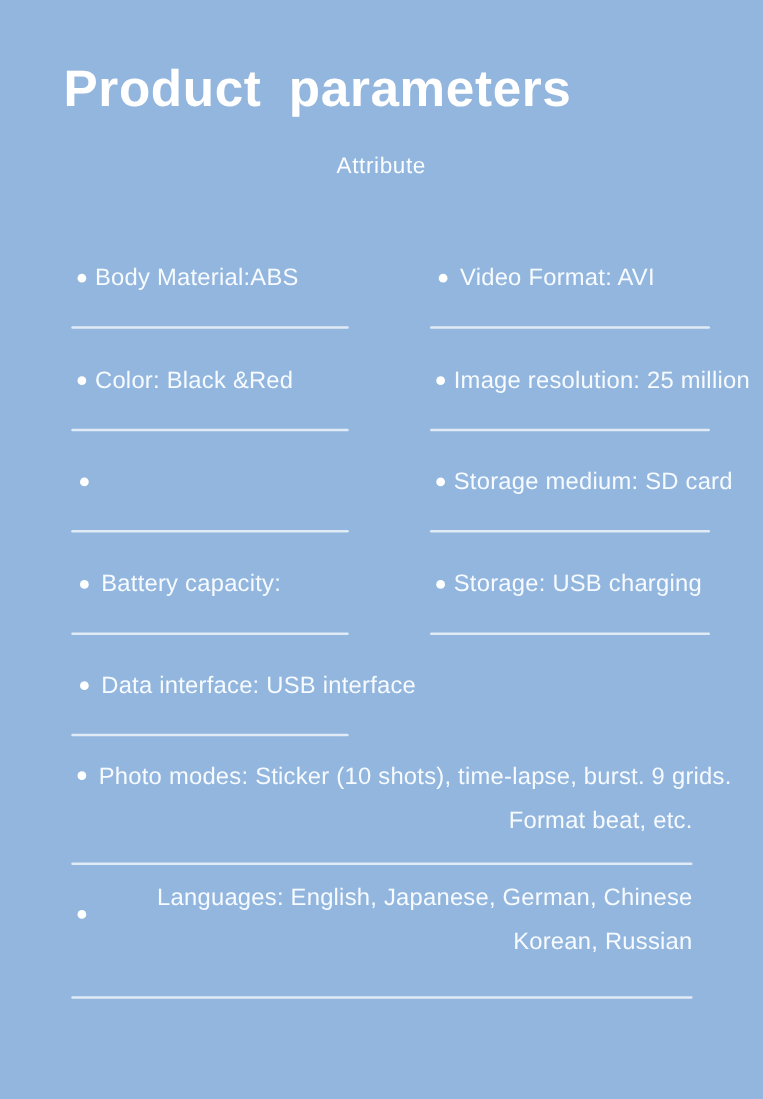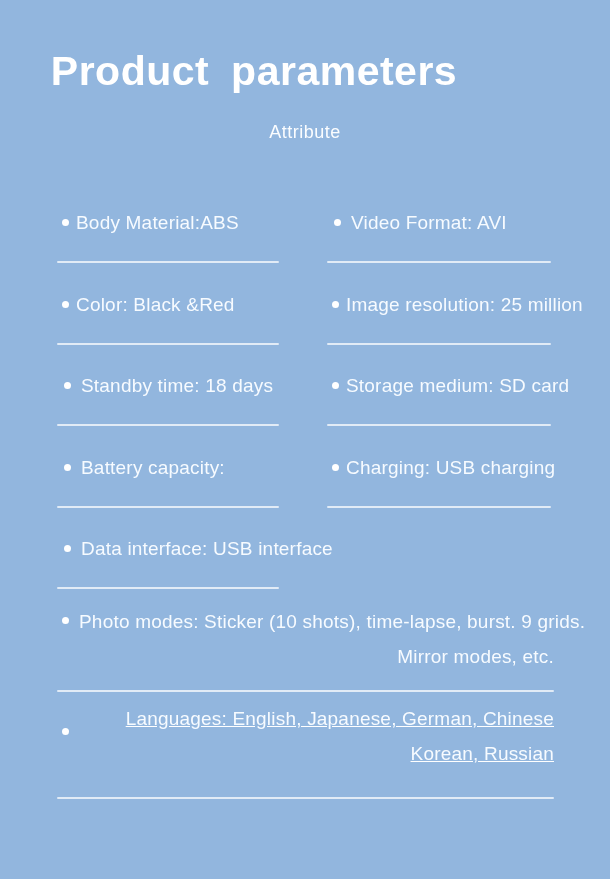--- a/index.html
+++ b/index.html
@@ -35,21 +35,21 @@
     letter-spacing: 0.5px;
     color: #fbfdff;
   }
   .grid {
     position: absolute;
     left: 57px;
     top: 212px;
     width: 495px;
     display: grid;
     grid-template-columns: 222px 224px;
-    column-gap: 48px;
+    column-gap: 65px;
     grid-auto-rows: 81.5px;
   }
   .cell { position: relative; }
   .cell .label {
     display: block;
     padding-left: 19px;
     font-size: 19px;
     line-height: 21px;
     white-space: nowrap;
     letter-spacing: 0.2px;
@@ -85,21 +85,21 @@
     font-size: 19px;
     line-height: 35px;
     white-space: nowrap;
     letter-spacing: 0.2px;
     color: #f7fbff;
     text-align: right;
   }
   .wide.photo { top: 604px; }
   .wide.photo .bullet { top: 13px; }
   .wide.photo .divider { top: 86px; }
-  .wide.lang { top: 701px; text-decoration: underline; }
+  .wide.lang { top: 701px; }
   .wide.lang .bullet { top: 27px; }
   .wide.lang .divider { top: 96px; }
 </style>
 </head>
 <body style="background-color: rgb(146, 182, 222);">
 
 <h1 class="title">Product parameters</h1>
 <div class="subtitle">Attribute</div>
 
 <div class="grid">
@@ -118,49 +118,48 @@
     <span class="label">Color: Black &amp;Red</span>
     <span class="divider"></span>
   </div>
   <div class="cell left">
     <span class="bullet"></span>
     <span class="label">Image resolution: 25 million</span>
     <span class="divider"></span>
   </div>
   <div class="cell right">
     <span class="bullet"></span>
-    <span class="label">Standby time: 18 days</span>
     <span class="divider"></span>
   </div>
   <div class="cell left">
     <span class="bullet"></span>
     <span class="label">Storage medium: SD card</span>
     <span class="divider"></span>
   </div>
   <div class="cell right">
     <span class="bullet"></span>
     <span class="label">Battery capacity:</span>
     <span class="divider"></span>
   </div>
   <div class="cell left">
     <span class="bullet"></span>
-    <span class="label">Charging: USB charging</span>
+    <span class="label">Storage: USB charging</span>
     <span class="divider"></span>
   </div>
   <div class="cell right">
     <span class="bullet"></span>
     <span class="label">Data interface: USB interface</span>
     <span class="divider"></span>
   </div>
 </div>
 
 <div class="wide photo">
   <span class="bullet"></span>
   <div class="line-text">Photo modes: Sticker (10 shots), time-lapse, burst. 9 grids.</div>
-  <div class="line-text">Mirror modes, etc.</div>
+  <div class="line-text">Format beat, etc.</div>
   <span class="divider"></span>
 </div>
 
 <div class="wide lang">
   <span class="bullet"></span>
   <div class="line-text">Languages: English, Japanese, German, Chinese</div>
   <div class="line-text">Korean, Russian</div>
   <span class="divider"></span>
 </div>
 

